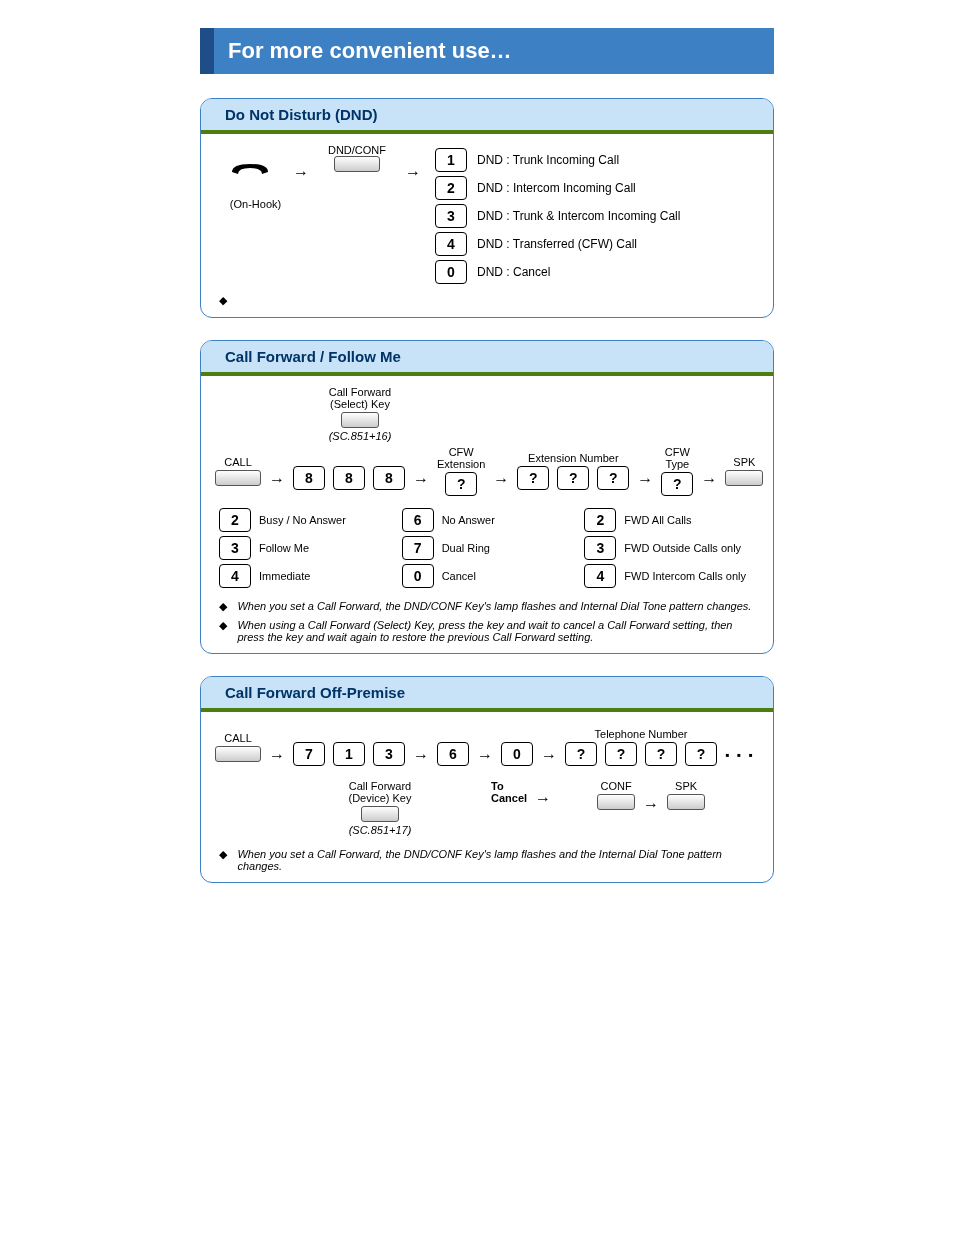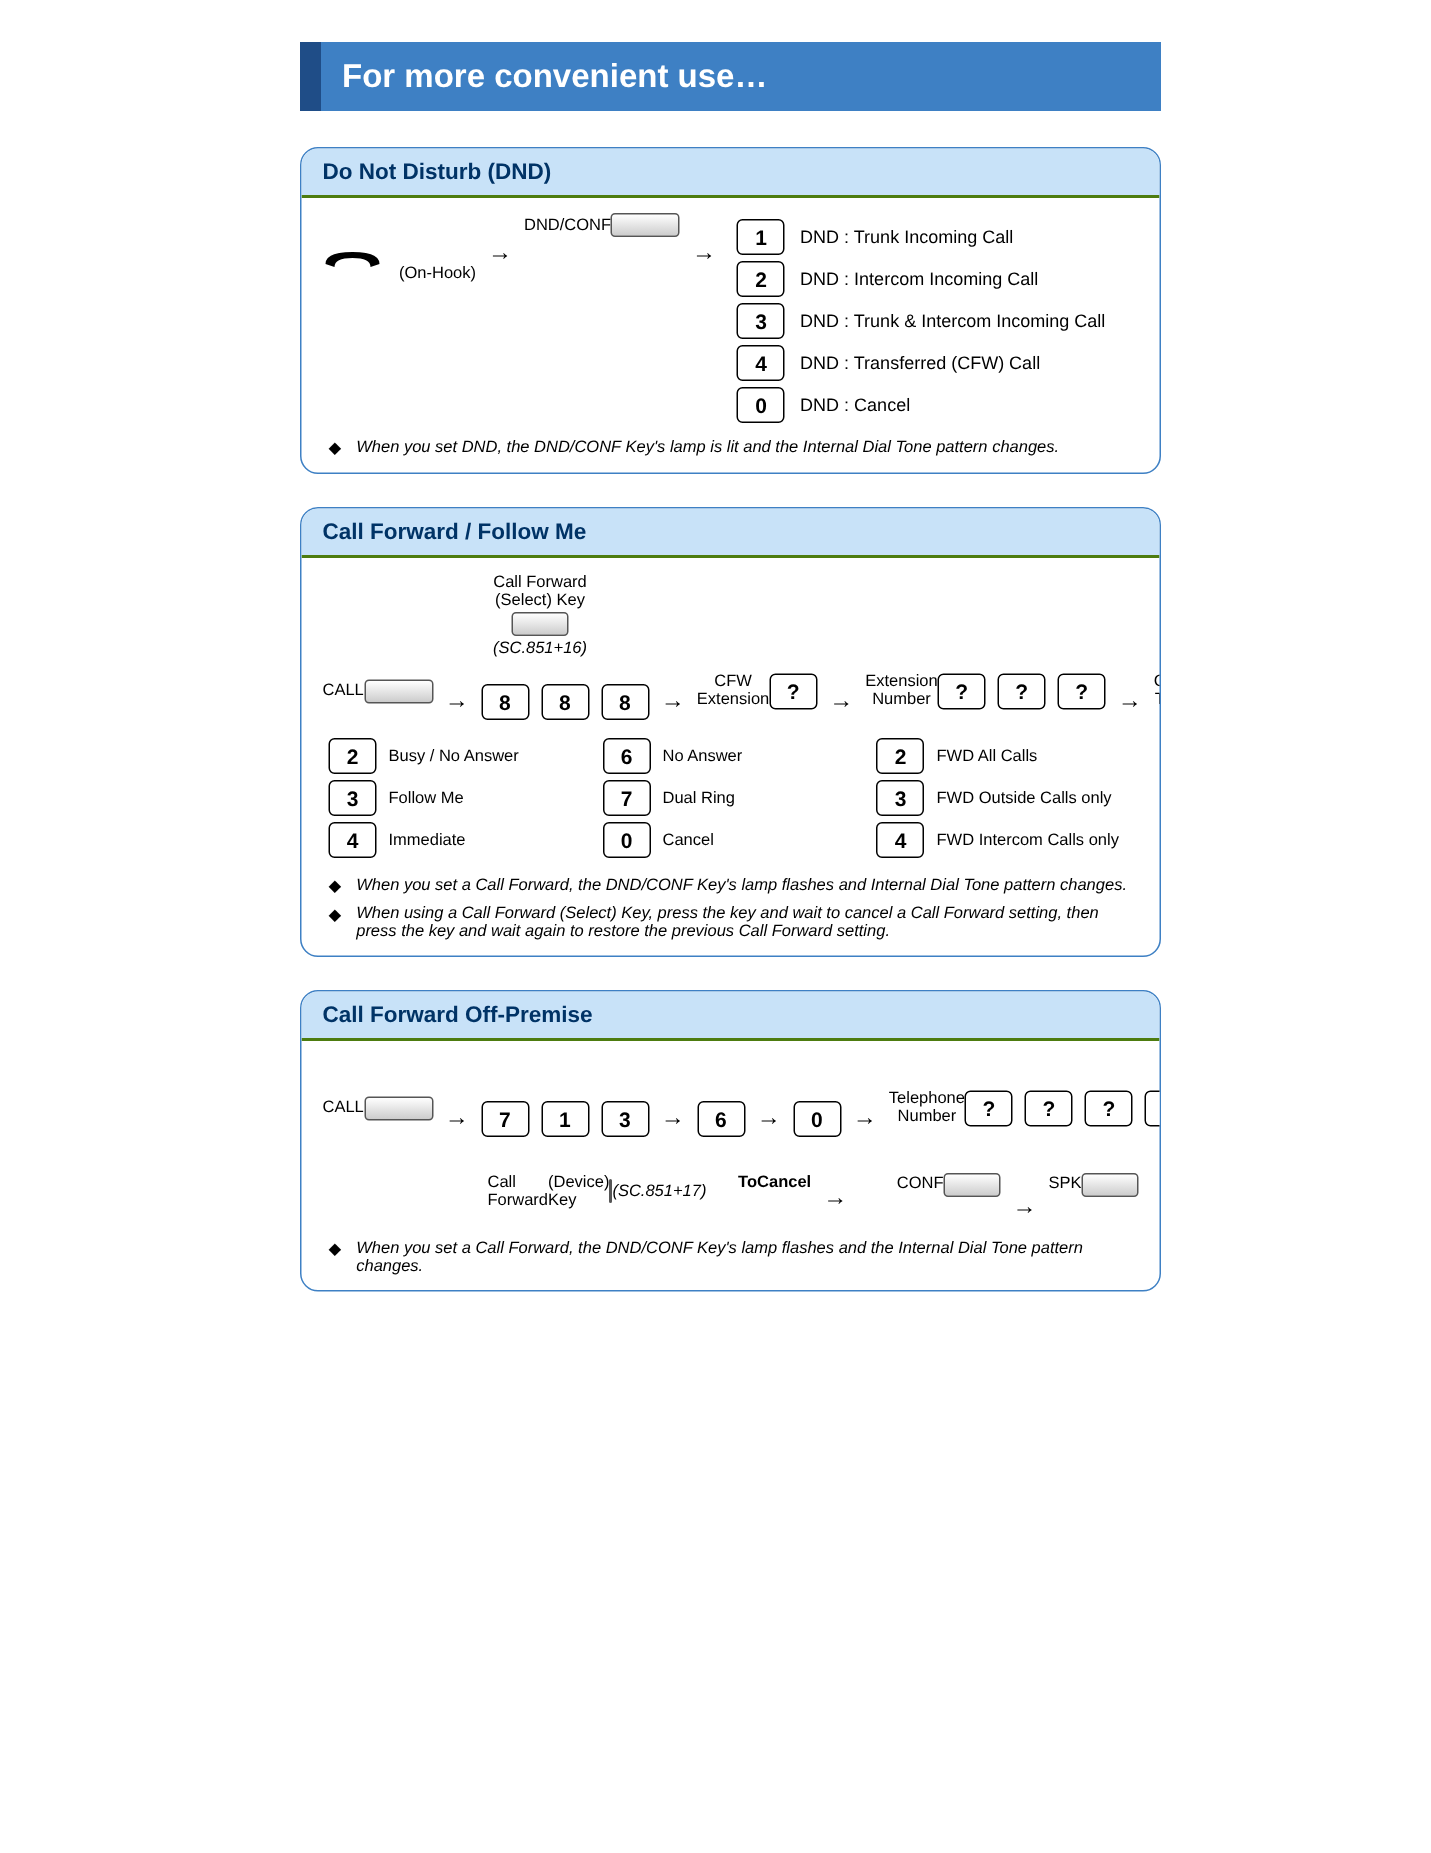--- a/index.html
+++ b/index.html
@@ -26,35 +26,35 @@
     border-radius: 12px;
     margin-bottom: 22px;
     overflow: hidden;
     background: #fff;
   }
   .card-header {
     background: #c8e2f8;
     color: #003366;
     font-weight: bold;
     font-size: 15px;
-    padding: 7px 14px;
-    border-bottom: 2px solid #4d7c0f;
+    padding: 7px 24px;
+    border-bottom: 4px solid #4d7c0f;
   }
   .card-body {
     padding: 10px 14px 8px 14px;
     font-size: 12px;
   }
   .row {
     display: flex;
     align-items: center;
     gap: 8px;
   }
   .col {
     display: flex;
-    flex-direction: row;
+    flex-direction: column;
     align-items: center;
   }
   .small {
     font-size: 11px;
   }
   .keycap {
     display: inline-flex;
     align-items: center;
     justify-content: center;
     border: 1.5px solid #000;
@@ -173,21 +173,20 @@
             <span>DND : Transferred (CFW) Call</span>
           </div>
           <div class="option-row">
             <span class="keycap">0</span>
             <span>DND : Cancel</span>
           </div>
         </div>
       </div>
       <div class="bullet-note">
         <span class="diamond">◆</span>
-        <span>When you set DND, the DND/CONF Key's lamp is lit and the Internal Dial Tone pattern changes.</span>
       </div>
     </div>
   </div>
 
   <div class="card">
     <div class="card-header">Call Forward / Follow Me</div>
     <div class="card-body">
 
       <div style="text-align:center; margin-left:90px; width:110px;">
         <div class="small">Call Forward</div>

